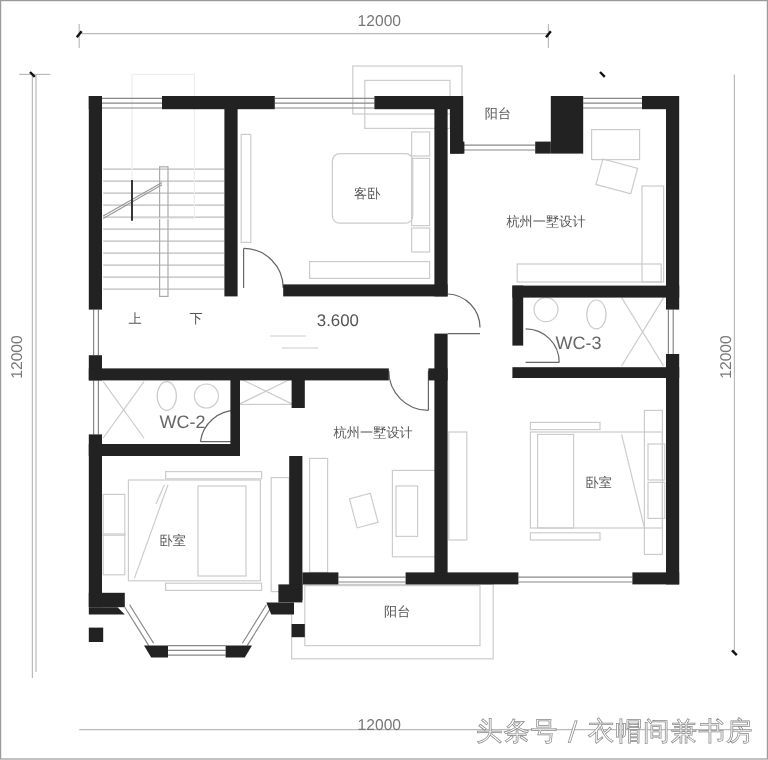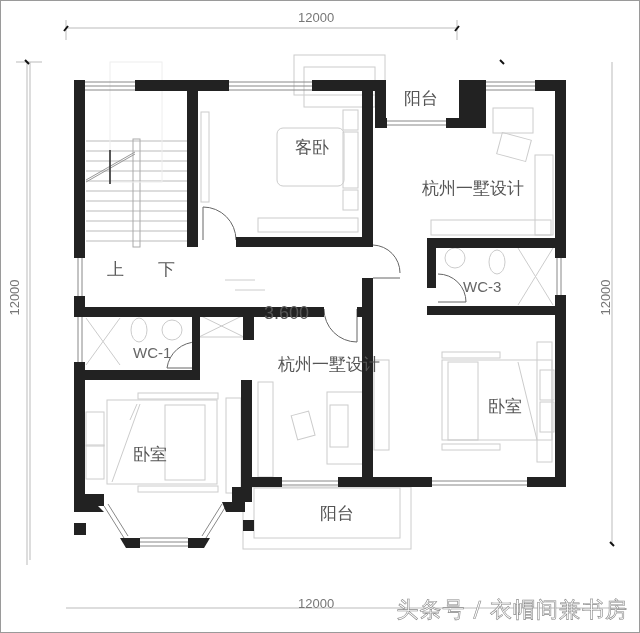--- a/index.html
+++ b/index.html
@@ -1,24 +1,24 @@
 <!DOCTYPE html>
 <html><head>
 <meta charset="utf-8">
 <style>
   html, body { margin: 0; padding: 0; background: #ffffff; }
   body { width: 640px; height: 633px; position: relative; overflow: hidden; font-family: "DejaVu Sans", sans-serif; }
   .frame { position: absolute; left: 0; top: 0; width: 638px; height: 631px; border: 1px solid #9a9a9a; }
   svg { position: absolute; left: 0; top: 0; }
-  .lbl { position: absolute; color: #555; font-size: 17px; white-space: nowrap; font-family: "DejaVu Sans", sans-serif; }
+  .lbl { position: absolute; color: #555; font-size: 11px; white-space: nowrap; font-family: "DejaVu Sans", sans-serif; }
   .dim { position: absolute; color: #777; font-size: 13px; font-family: "Liberation Sans", sans-serif; letter-spacing: 0px; }
   .dimv { transform: rotate(-90deg); transform-origin: center center; }
   .wm { position: absolute; right: 12px; bottom: 8px; font-size: 22px; color: #ffffff; -webkit-text-stroke: 0.6px #888; font-family: "DejaVu Sans", sans-serif; letter-spacing: 1px; }
   .wc { font-family: Liberation Sans, sans-serif; font-size: 15px; color: #666; }
-  .elev { font-family: "Liberation Sans", sans-serif; font-size: 18px; color: #555; margin-top: 44px; }
+  .elev { font-family: "Liberation Sans", sans-serif; font-size: 14px; color: #555; }
 </style>
 </head>
 <body>
 
 <div class="frame"></div>
 
 <svg width="640" height="633">
 
   <g stroke="#bbb" stroke-width="1" fill="none">
     <line x1="66" y1="28" x2="457" y2="28"></line>
@@ -211,26 +211,26 @@
     <rect x="74" y="523" width="12" height="12"></rect>
     <rect x="243" y="520" width="11" height="11"></rect>
   </g>
 </svg>
 
 <div class="dim" style="left:298px; top:10px;">12000</div>
 <div class="dim" style="left:298px; top:596px;">12000</div>
 <div class="dim dimv" style="left:-4px; top:290px;">12000</div>
 <div class="dim dimv" style="left:587px; top:290px;">12000</div>
 
-<div class="lbl" style="left:295px; top:136px;">客卧</div>
+<div class="lbl" style="left:295px; top:154px;">客卧</div>
 <div class="lbl" style="left:422px; top:177px;">杭州一墅设计</div>
 <div class="lbl" style="left:404px; top:87px;">阳台</div>
 <div class="lbl" style="left:107px; top:258px;">上</div>
 <div class="lbl" style="left:158px; top:258px;">下</div>
 <div class="lbl elev" style="left:264px; top:259px;">3.600</div>
-<div class="lbl wc" style="left:133px; top:344px;">WC-1</div>
+<div class="lbl wc" style="left:133px; top:344px;">WC-2</div>
 <div class="lbl wc" style="left:463px; top:278px;">WC-3</div>
 <div class="lbl" style="left:278px; top:353px;">杭州一墅设计</div>
 <div class="lbl" style="left:133px; top:443px;">卧室</div>
 <div class="lbl" style="left:488px; top:395px;">卧室</div>
 <div class="lbl" style="left:320px; top:502px;">阳台</div>
 
 <div class="wm">头条号 / 衣帽间兼书房</div>
 
 </body></html>

